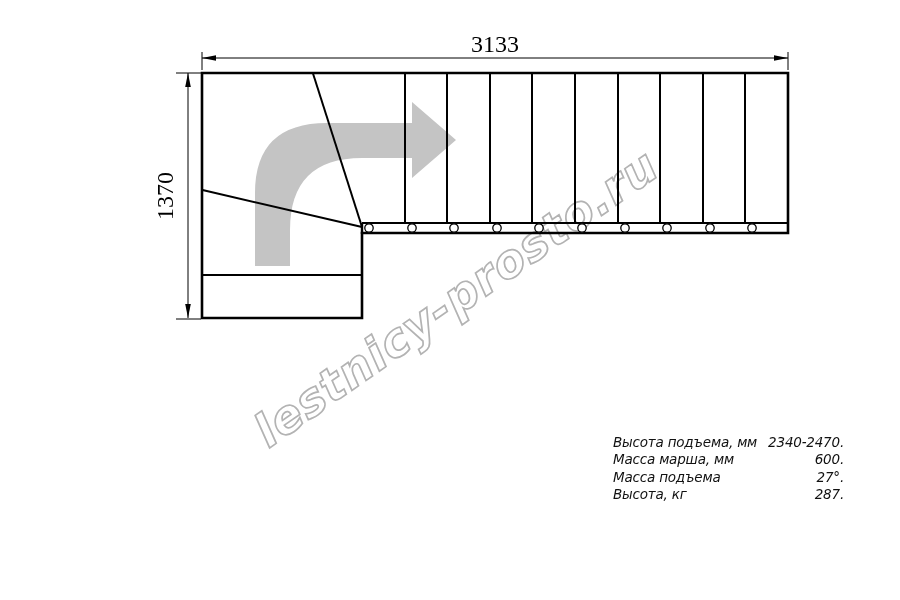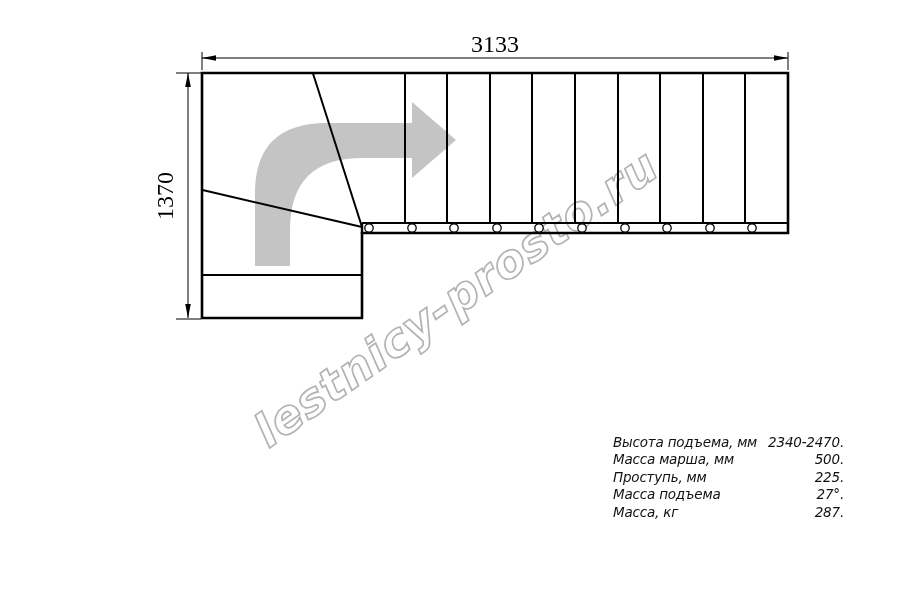--- a/index.html
+++ b/index.html
@@ -96,29 +96,25 @@
     </g>
   </svg>
 
   <div class="specs">
     <div class="spec-row">
       <span class="spec-label">Высота подъема, мм</span>
       <span class="spec-value">2340-2470.</span>
     </div>
     <div class="spec-row">
       <span class="spec-label">Масса марша, мм</span>
-      <span class="spec-value">500.</span>
-    </div>
-    <div class="spec-row">
-      <span class="spec-label">Проступь, мм</span>
-      <span class="spec-value">225.</span>
+      <span class="spec-value">600.</span>
     </div>
     <div class="spec-row">
       <span class="spec-label">Масса подъема</span>
       <span class="spec-value">27°.</span>
     </div>
     <div class="spec-row">
-      <span class="spec-label">Масса, кг</span>
+      <span class="spec-label">Высота, кг</span>
       <span class="spec-value">287.</span>
     </div>
   </div>
 
 </div>
 
 </body></html>

